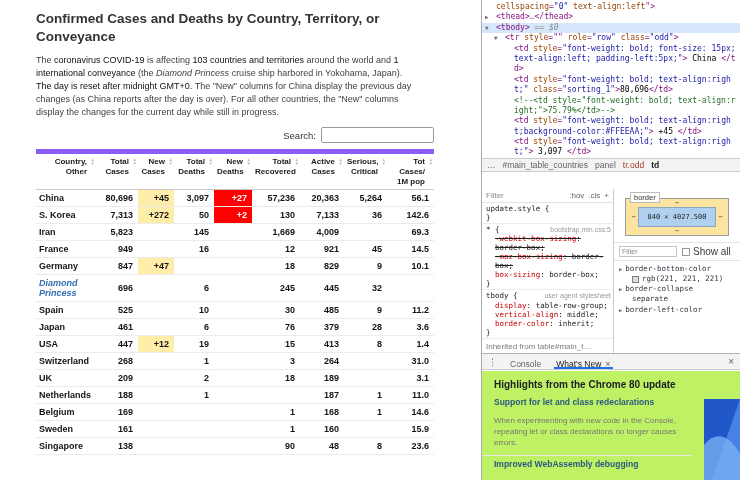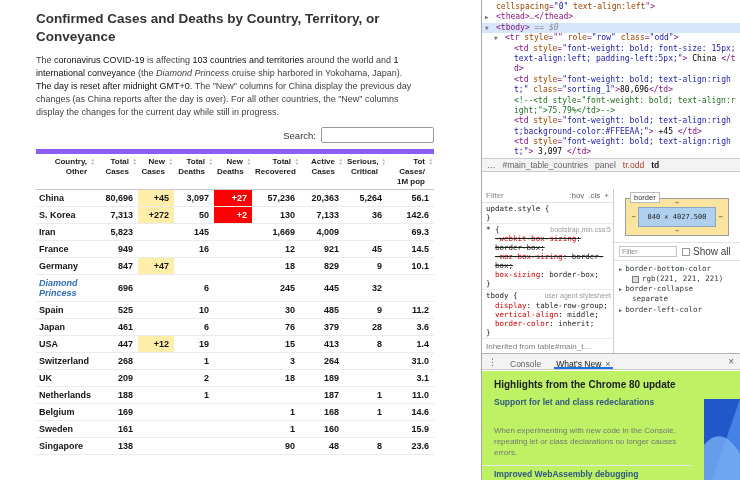--- a/index.html
+++ b/index.html
@@ -89,21 +89,21 @@
   .dtab{height:100%;display:flex;align-items:flex-end;gap:4px;padding:0 2px;white-space:nowrap}
   .dtab.active{color:#202124;box-shadow:inset 0 -2px 0 #1a73e8}
   .tclose,.dclose{font-size:9px;color:#5f6368}
   .dclose{margin-left:auto;font-size:10px}
   .wn{position:absolute;top:17px;left:0;right:0;bottom:0;overflow:hidden;background:#bef264}
   .wn-header{font-size:10px;font-weight:bold;color:#202124;padding:8px 12px 4px}
   .wn-sections{width:210px}
   .wn-section{padding:3px 12px 6px}
   .wn-section + .wn-section{border-top:1px solid #e8e8e8}
   .wn-title{font-size:8.5px;font-weight:bold;color:#2c5884}
-  .wn-body{font-size:8px;color:#757575;line-height:1.4;margin-top:18px}
+  .wn-body{font-size:8px;color:#757575;line-height:1.4;margin-top:8px}
   .wn-art{position:absolute;right:0;top:28px;bottom:0;width:36px;overflow:hidden}
   .wn-art svg{width:100%;height:100%;display:block}
 </style>
 </head>
 <body>
 
 <div class="page">
   <h1 class="page-title">Confirmed Cases and Deaths by Country, Territory, or Conveyance</h1>
   <p class="intro"><span>The </span><span class="seg-bold">coronavirus COVID-19</span><span> is affecting </span><span class="seg-bold">103 countries and territories</span><span> around the world and </span><span class="seg-bold">1 international conveyance</span><span> (the </span><span class="seg-italic">Diamond Princess</span><span> cruise ship harbored in Yokohama, Japan). </span><span class="seg-bold">The day is reset after midnight GMT+0.</span><span> The "New" columns for China display the previous day changes (as China reports after the day is over). For all other countries, the "New" columns display the changes for the current day while still in progress.</span></p>
   <div class="search-row">

